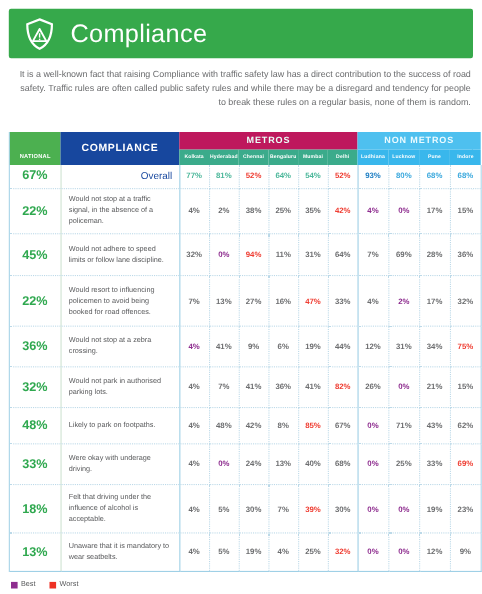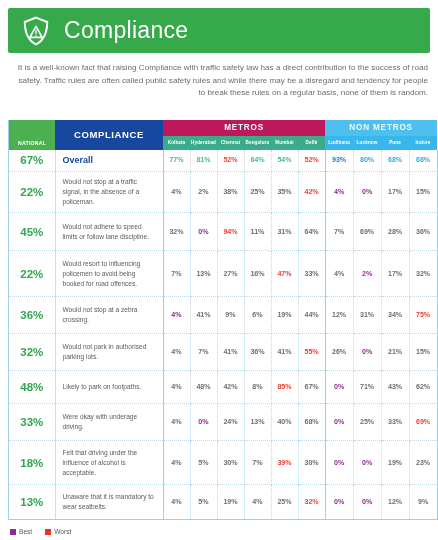--- a/index.html
+++ b/index.html
@@ -131,23 +131,23 @@
     vertical-align: middle;
     font-size: 6.6px;
     line-height: 1.5;
     color: #5a5b5d;
     padding: 3px 6px 3px 7px !important;
     border-right: 1px solid #9fd0e6;
     border-bottom: 1px dotted #bcd9e8;
     background: #ffffff;
   }
   .lbl-cell.overall {
-    text-align: left;
+    text-align: right;
     font-size: 9px;
-    font-weight: bold;
+    font-weight: normal;
     color: #17479e;
     margin-left: 24px;
   }
   .val {
     text-align: center;
     vertical-align: middle;
     font-size: 7.1px;
     font-weight: bold;
     color: #6d6e70;
     border-right: 1px dotted #bcd9e8;
@@ -313,21 +313,21 @@
             <td class="val worst last">75%</td>
           </tr>
           <tr style="height: 37px;">
             <td class="nat-cell">32%</td>
             <td class="lbl-cell">Would not park in authorised parking lots.</td>
             <td class="val">4%</td>
             <td class="val">7%</td>
             <td class="val">41%</td>
             <td class="val">36%</td>
             <td class="val">41%</td>
-            <td class="val worst group-end">55%</td>
+            <td class="val worst group-end">82%</td>
             <td class="val">26%</td>
             <td class="val best">0%</td>
             <td class="val">21%</td>
             <td class="val last">15%</td>
           </tr>
           <tr style="height: 33px;">
             <td class="nat-cell">48%</td>
             <td class="lbl-cell">Likely to park on footpaths.</td>
             <td class="val">4%</td>
             <td class="val">48%</td>

